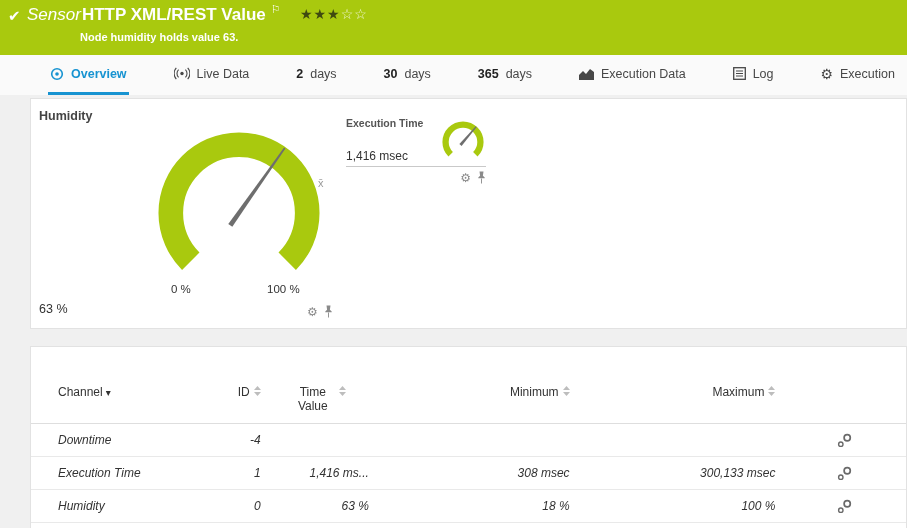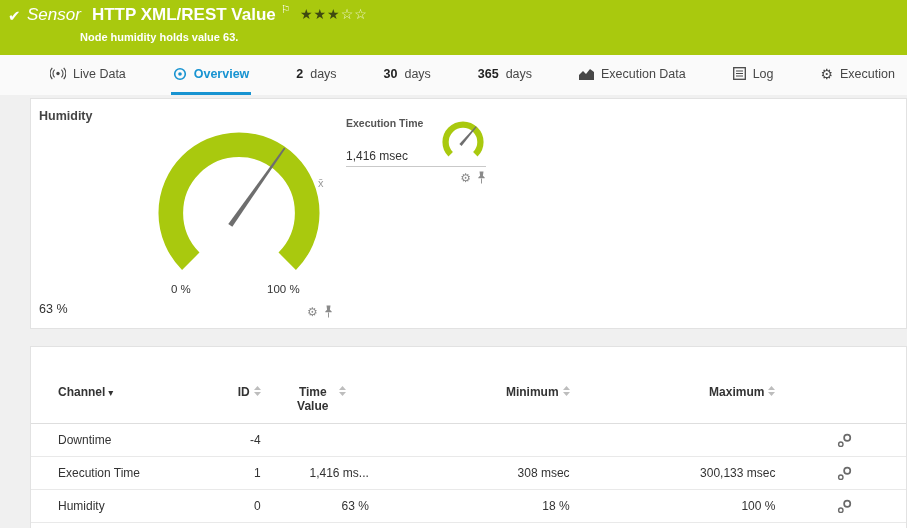--- a/index.html
+++ b/index.html
@@ -10,21 +10,21 @@
     font-family:"Liberation Sans","DejaVu Sans",sans-serif;
     color:#333;
   }
   
   .topbar {
     position:relative; height:55px;
     background:var(--brand-green,#a9c90e); color:#fff;
   }
   .topbar .check { position:absolute; left:8px; top:7px; font-size:15px; font-weight:bold; }
   .title-row { position:absolute; left:27px; top:5px; font-size:17px; white-space:nowrap; }
-  .sensor-label { font-style:italic; margin-right:11px; }
+  .sensor-label { font-style:italic; margin-right:1px; }
   .sensor-name { font-weight:bold;text-align:center; }
   .flag { font-size:11px; vertical-align:top; margin-left:5px; position:relative; top:-2px; }
   .stars { position:absolute; left:300px; top:6px; font-size:14px; letter-spacing:1px; cursor:pointer; }
   .stars-filled { color:#3f4a10; }
   .stars-empty { color:#eef4cf; }
   .status-text { position:absolute; left:48px; top:31px; font-size:11px; font-weight:bold;padding-left:32px; }
 
   
   .tabs {
     height:40px; background:#fafafa;
@@ -61,67 +61,67 @@
   .pin-icon { cursor:pointer; display:inline-flex; }
 
   .exec-box { position:absolute; left:315px; top:18px; width:140px; height:50px; border-bottom:1px solid #c9c9c9; }
   .exec-title { position:absolute; left:0; top:0; font-size:10.5px; font-weight:bold; color:#555; }
   .exec-gauge { position:absolute; right:0; top:2px; }
   .exec-value { position:absolute; left:0; bottom:3px; font-size:12px; color:#333; }
   .exec-icons { position:absolute; right:0; top:54px; }
 
   
   table.channels { border-collapse:collapse; width:100%; margin-top:30px; font-size:12px; color:#333; table-layout:fixed; }
-  .channels th { font-weight:bold; text-align:right; vertical-align:top; padding:8px 7px 10px 0; color:#333; }
+  .channels th { font-weight:normal; text-align:right; vertical-align:top; padding:8px 7px 10px 0; color:#333; }
   .channels th.col-channel { text-align:left; padding-left:27px; width:185px; }
   .channels th.col-id { width:45px; }
   .channels th.col-last { width:105px; text-align:center; }
   .channels th.col-last .lbl { display:inline-block; width:44px; text-align:center; vertical-align:top; }
   .channels th.col-min { width:195px; }
   .channels th.col-max { width:200px; }
   .channels th.col-gear { width:120px; }
   .channels thead tr { border-bottom:1px solid #dedede; }
   .channels tbody tr { border-bottom:1px solid #e9e9e9; height:33px; }
-  .channels td { text-align:right; padding:0 7px 0 0; }
+  .channels td { text-align:right; padding:0 7px 0 0;font-style:italic; }
   .channels td.cell-channel { text-align:left; padding-left:27px; }
   .channels td.cell-gear { text-align:center; padding:0; }
   .sortbtn { display:inline-block; margin-left:4px; cursor:pointer; vertical-align:top; }
   .dd { font-size:10px; color:#333; margin-left:3px; cursor:pointer; }
   .row-gear { cursor:pointer; display:inline-flex; vertical-align:middle; }
 </style>
 </head>
 <body>
 
 <div class="topbar">
   <span class="check">✔</span>
   <div class="title-row">
     <span class="sensor-label">Sensor</span><span class="sensor-name">HTTP XML/REST Value</span><span class="flag">⚐</span>
   </div>
   <span class="stars"><span class="stars-filled">★★★</span><span class="stars-empty">☆☆</span></span>
   <div class="status-text">Node humidity holds value 63.</div>
 </div>
 
 <div class="tabs">
+  <div class="tab active">
+    <span class="tab-icon">
+      <svg width="14" height="14" viewBox="0 0 14 14">
+          <circle cx="7" cy="7" r="5.3" fill="none" stroke="currentColor" stroke-width="1.6"></circle>
+          <circle cx="7" cy="7" r="1.8" fill="currentColor"></circle>
+        </svg>
+    </span>
+    <span>Overview</span>
+  </div>
   <div class="tab">
     <span class="tab-icon">
       <svg width="16" height="13" viewBox="0 0 16 13">
           <circle cx="8" cy="6.5" r="1.7" fill="currentColor"></circle>
           <path d="M4.6 2.6 a5.5 5.5 0 0 0 0 7.8 M2.3 0.9 a8.3 8.3 0 0 0 0 11.2 M11.4 2.6 a5.5 5.5 0 0 1 0 7.8 M13.7 0.9 a8.3 8.3 0 0 1 0 11.2" stroke="currentColor" fill="none" stroke-width="1.1"></path>
         </svg>
     </span>
     <span>Live Data</span>
-  </div>
-  <div class="tab active">
-    <span class="tab-icon">
-      <svg width="14" height="14" viewBox="0 0 14 14">
-          <circle cx="7" cy="7" r="5.3" fill="none" stroke="currentColor" stroke-width="1.6"></circle>
-          <circle cx="7" cy="7" r="1.8" fill="currentColor"></circle>
-        </svg>
-    </span>
-    <span>Overview</span>
   </div>
   <div class="tab">
     <span class="strong">2</span>
     <span>days</span>
   </div>
   <div class="tab">
     <span class="strong">30</span>
     <span>days</span>
   </div>
   <div class="tab">

